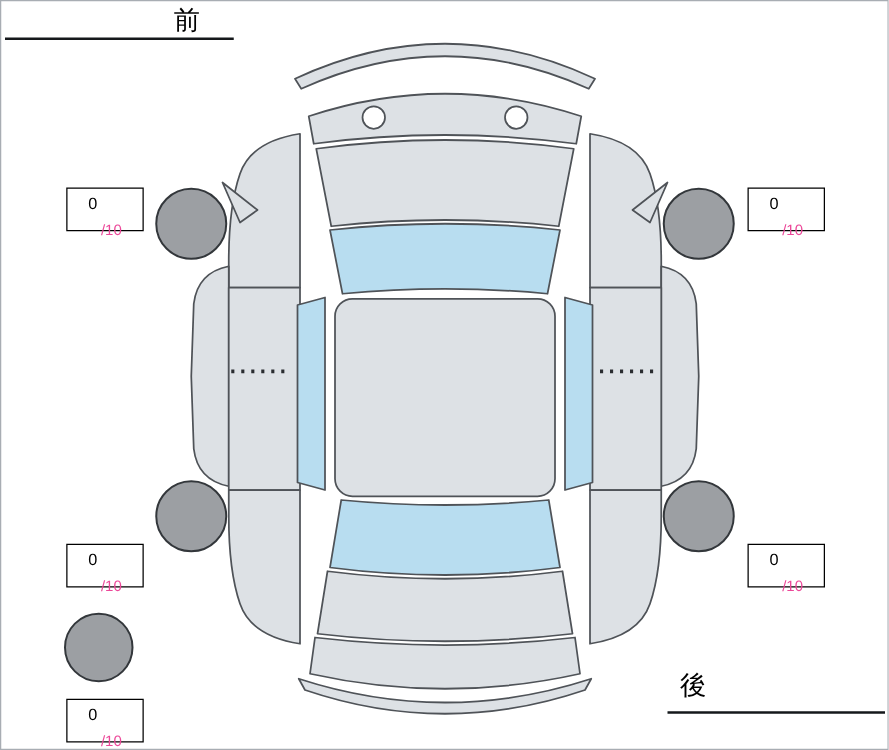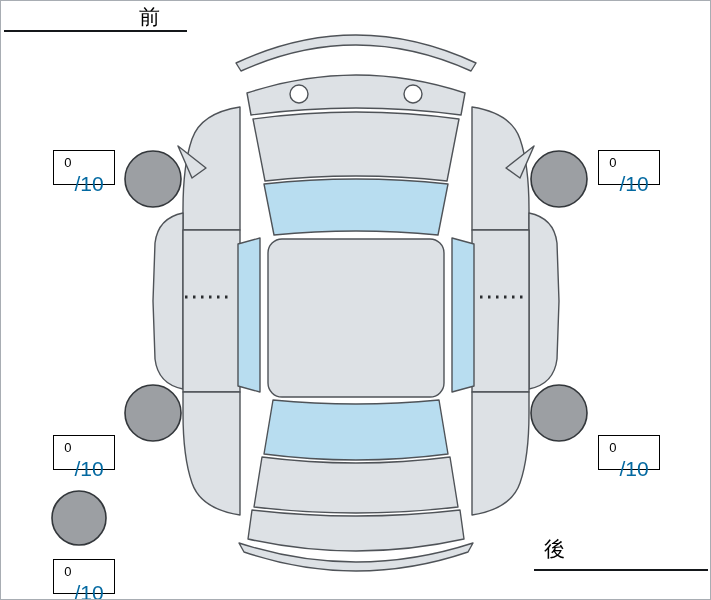--- a/index.html
+++ b/index.html
@@ -41,23 +41,23 @@
     align-items: center;
     justify-content: center;
   }
   .score-num {
     font-size: 13px;
     transform: translateY(-5px);
     margin-right: 3px;
     color: #000;
   }
   .score-den {
-    font-size: 21px;
+    font-size: 12px;
     transform: translateY(3px);
-    color: #0369a1;
+    color: #ec4899;
     margin-top: 26px;
   }
 </style>
 </head>
 <body>
 
 <div class="canvas">
 
   <svg class="car-svg" width="711" height="600" viewBox="0 0 711 600">
 

